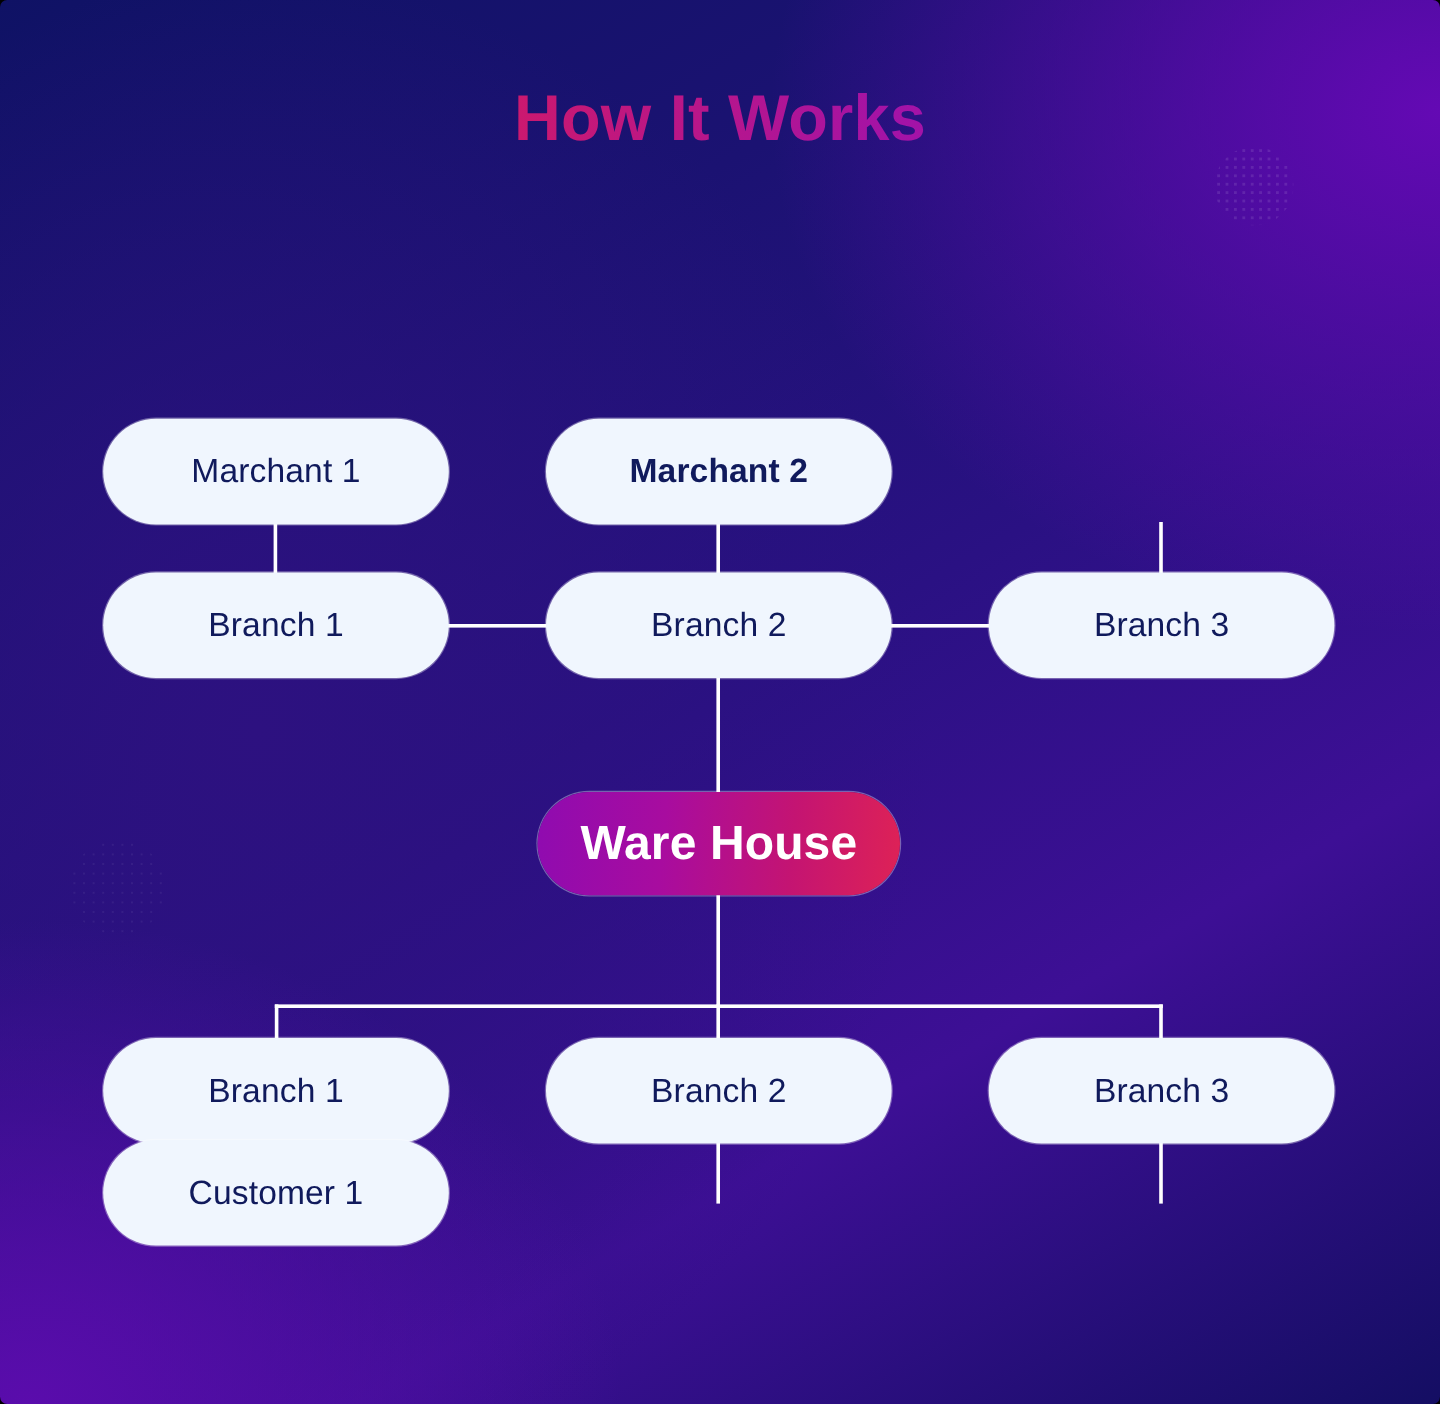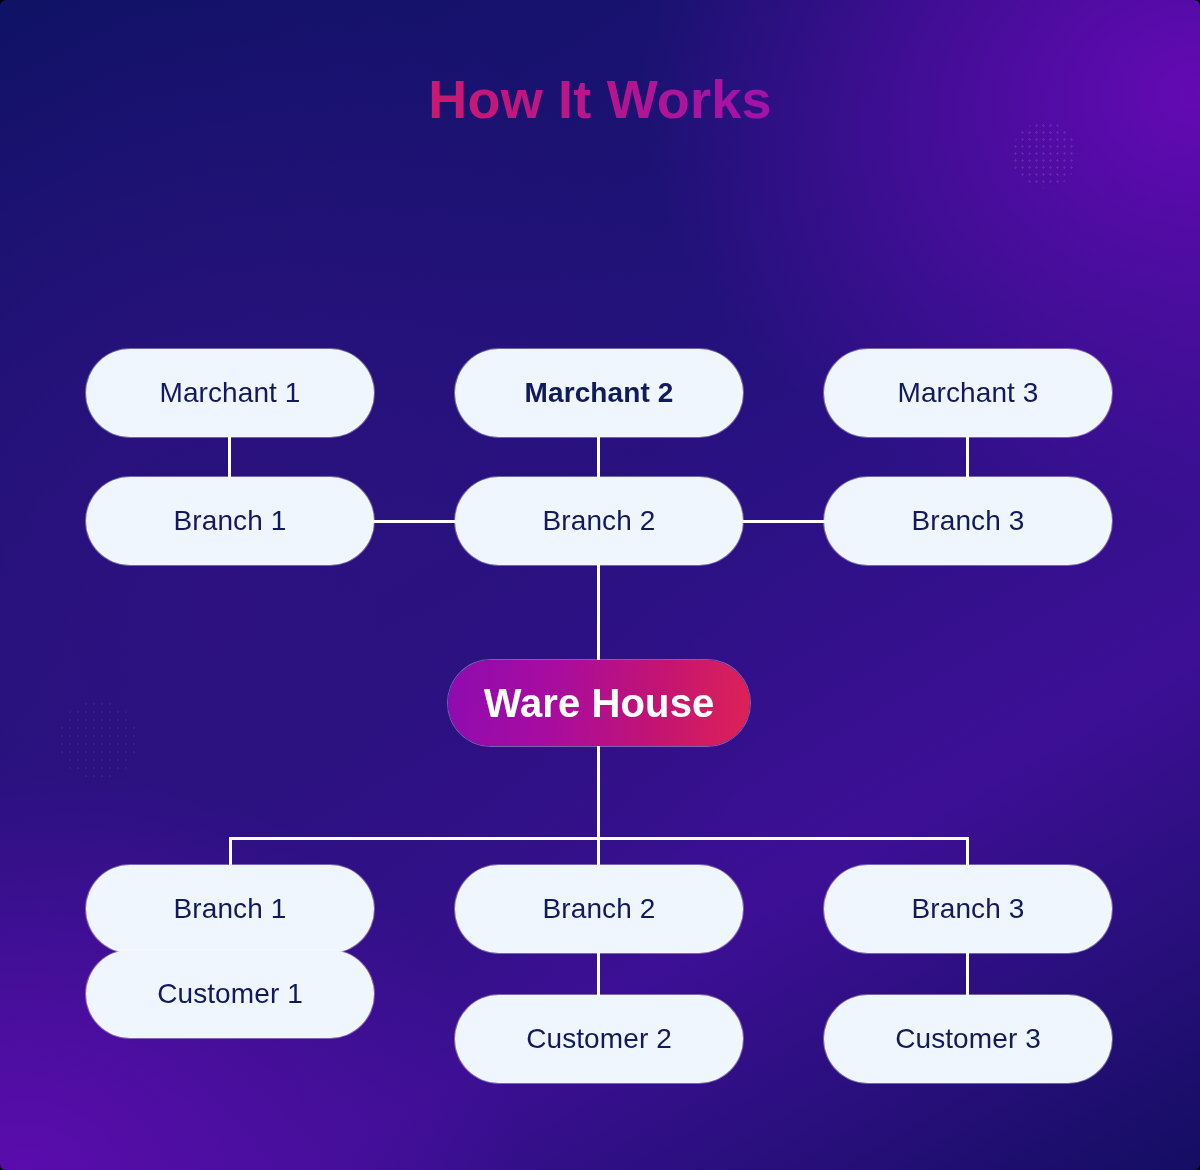--- a/index.html
+++ b/index.html
@@ -163,23 +163,20 @@
     <div class="line v" style="left:228px; top:913px; height:58px;"></div>
     <div class="line v" style="left:597px; top:913px; height:58px;"></div>
     <div class="line v" style="left:966px; top:913px; height:58px;"></div>
 
     <div class="node" style="left:86px; top:317px;">
       <span>Marchant 1</span>
     </div>
     <div class="node" style="left:455px; top:317px;font-weight:bold;">
       <span>Marchant 2</span>
     </div>
-    <div class="node" style="left:824px; top:317px;">
-      <span>Marchant 3</span>
-    </div>
 
     <div class="node" style="left:86px; top:445px;">
       <span>Branch 1</span>
     </div>
     <div class="node" style="left:455px; top:445px;">
       <span>Branch 2</span>
     </div>
     <div class="node" style="left:824px; top:445px;">
       <span>Branch 3</span>
     </div>
@@ -194,21 +191,15 @@
     <div class="node" style="left:455px; top:833px;">
       <span>Branch 2</span>
     </div>
     <div class="node" style="left:824px; top:833px;">
       <span>Branch 3</span>
     </div>
 
     <div class="node" style="left:86px; top:918px;">
       <span>Customer 1</span>
     </div>
-    <div class="node" style="left:455px; top:963px;">
-      <span>Customer 2</span>
-    </div>
-    <div class="node" style="left:824px; top:963px;">
-      <span>Customer 3</span>
-    </div>
 
   </div>
 </div>
 
 </body></html>

